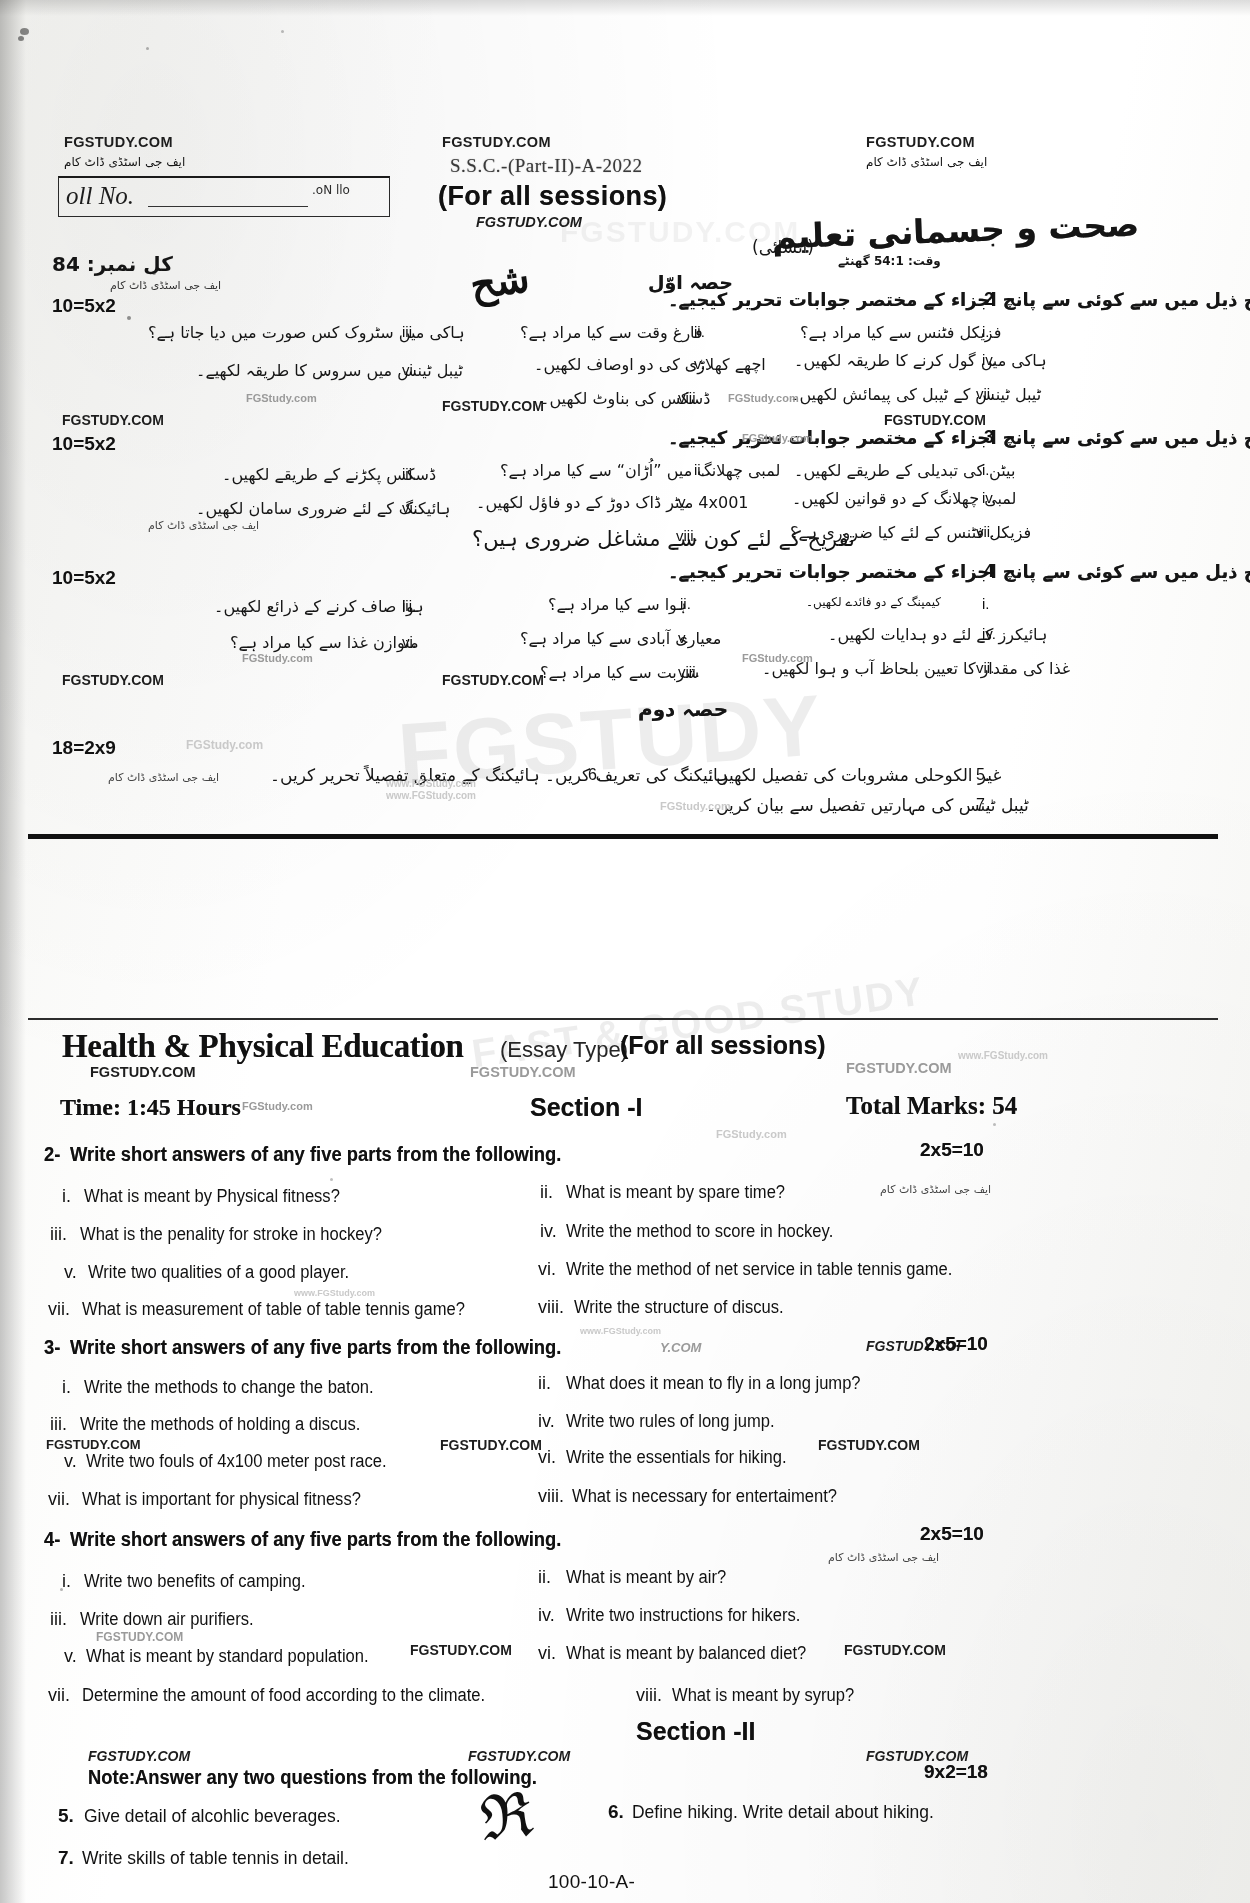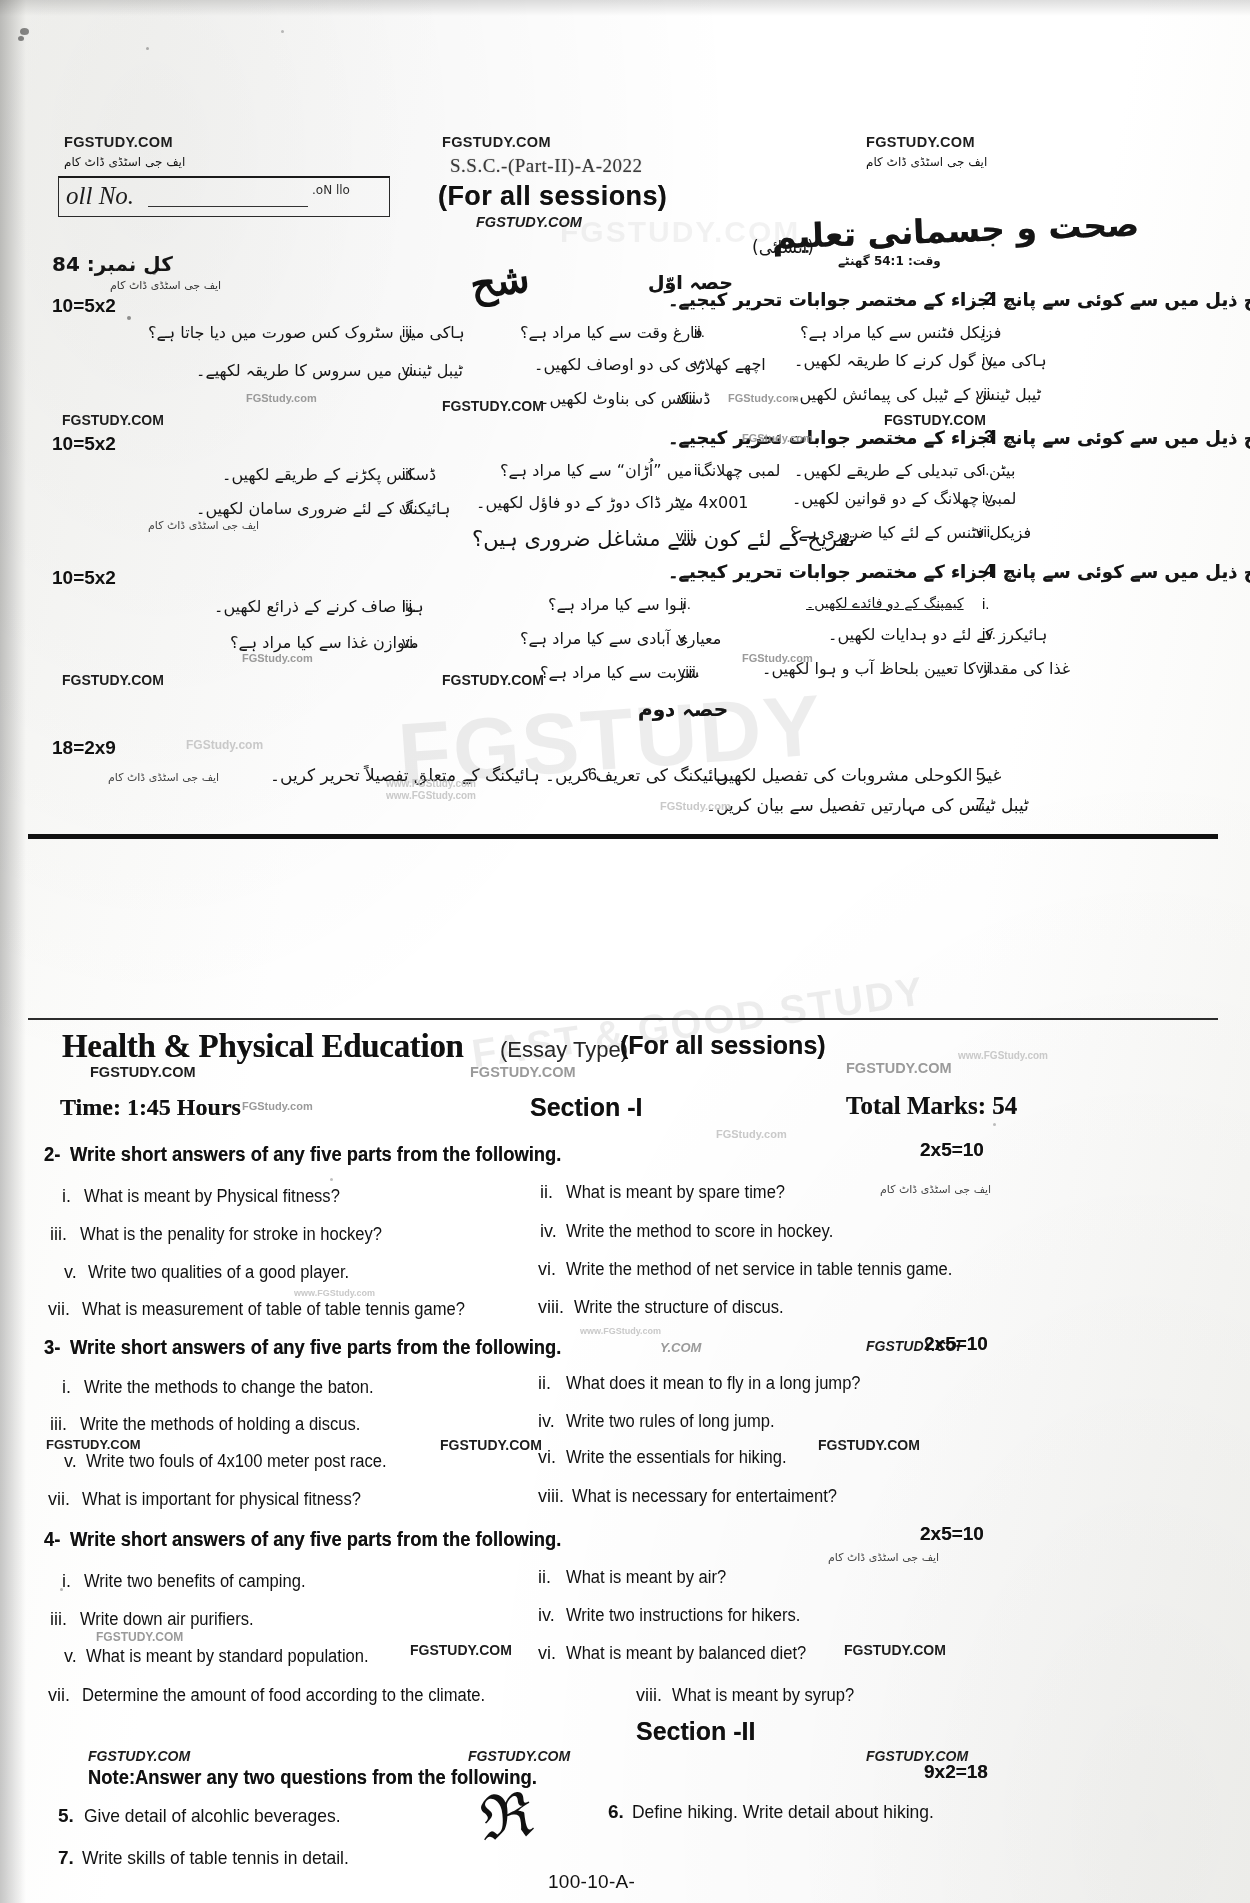--- a/index.html
+++ b/index.html
@@ -206,21 +206,21 @@
   <div class="t" style="left:676px;top:528px;font-size:15px;">viii.</div>
 
   <div class="wm wm-light" style="left:742px;top:432px;font-size:11px;">FGStudy.com</div>
 
   <div class="t urdu" style="left:148px;top:520px;font-size:11px;color:#444;">ایف جی اسٹڈی ڈاٹ کام</div>
 
   <div class="t" style="left:52px;top:568px;font-size:19px;font-weight:bold;">10=5x2</div>
   <div class="t urdu ink" style="left:668px;top:562px;font-size:18px;font-weight:bold;">درج ذیل میں سے کوئی سے پانچ اجزاء کے مختصر جوابات تحریر کیجیے۔</div>
   <div class="t" style="left:978px;top:562px;font-size:18px;font-weight:bold;">-4</div>
 
-  <div class="t urdu" style="left:806px;top:596px;font-size:14px;text-decoration:underline;">کیمپنگ کے دو فائدے لکھیں۔</div>
+  <div class="t urdu" style="left:806px;top:596px;font-size:12px;">کیمپنگ کے دو فائدے لکھیں۔</div>
   <div class="t" style="left:982px;top:596px;font-size:15px;">i.</div>
 
   <div class="t urdu" style="left:548px;top:596px;font-size:16px;">ہوا سے کیا مراد ہے؟</div>
   <div class="t" style="left:680px;top:596px;font-size:15px;">ii.</div>
 
   <div class="t urdu" style="left:214px;top:598px;font-size:16px;">ہوا صاف کرنے کے ذرائع لکھیں۔</div>
   <div class="t" style="left:402px;top:598px;font-size:15px;">iii.</div>
 
   <div class="t urdu" style="left:800px;top:626px;font-size:16px;margin-left:28px;">ہائیکرز کے لئے دو ہدایات لکھیں۔</div>
   <div class="t" style="left:982px;top:626px;font-size:15px;">iv.</div>

